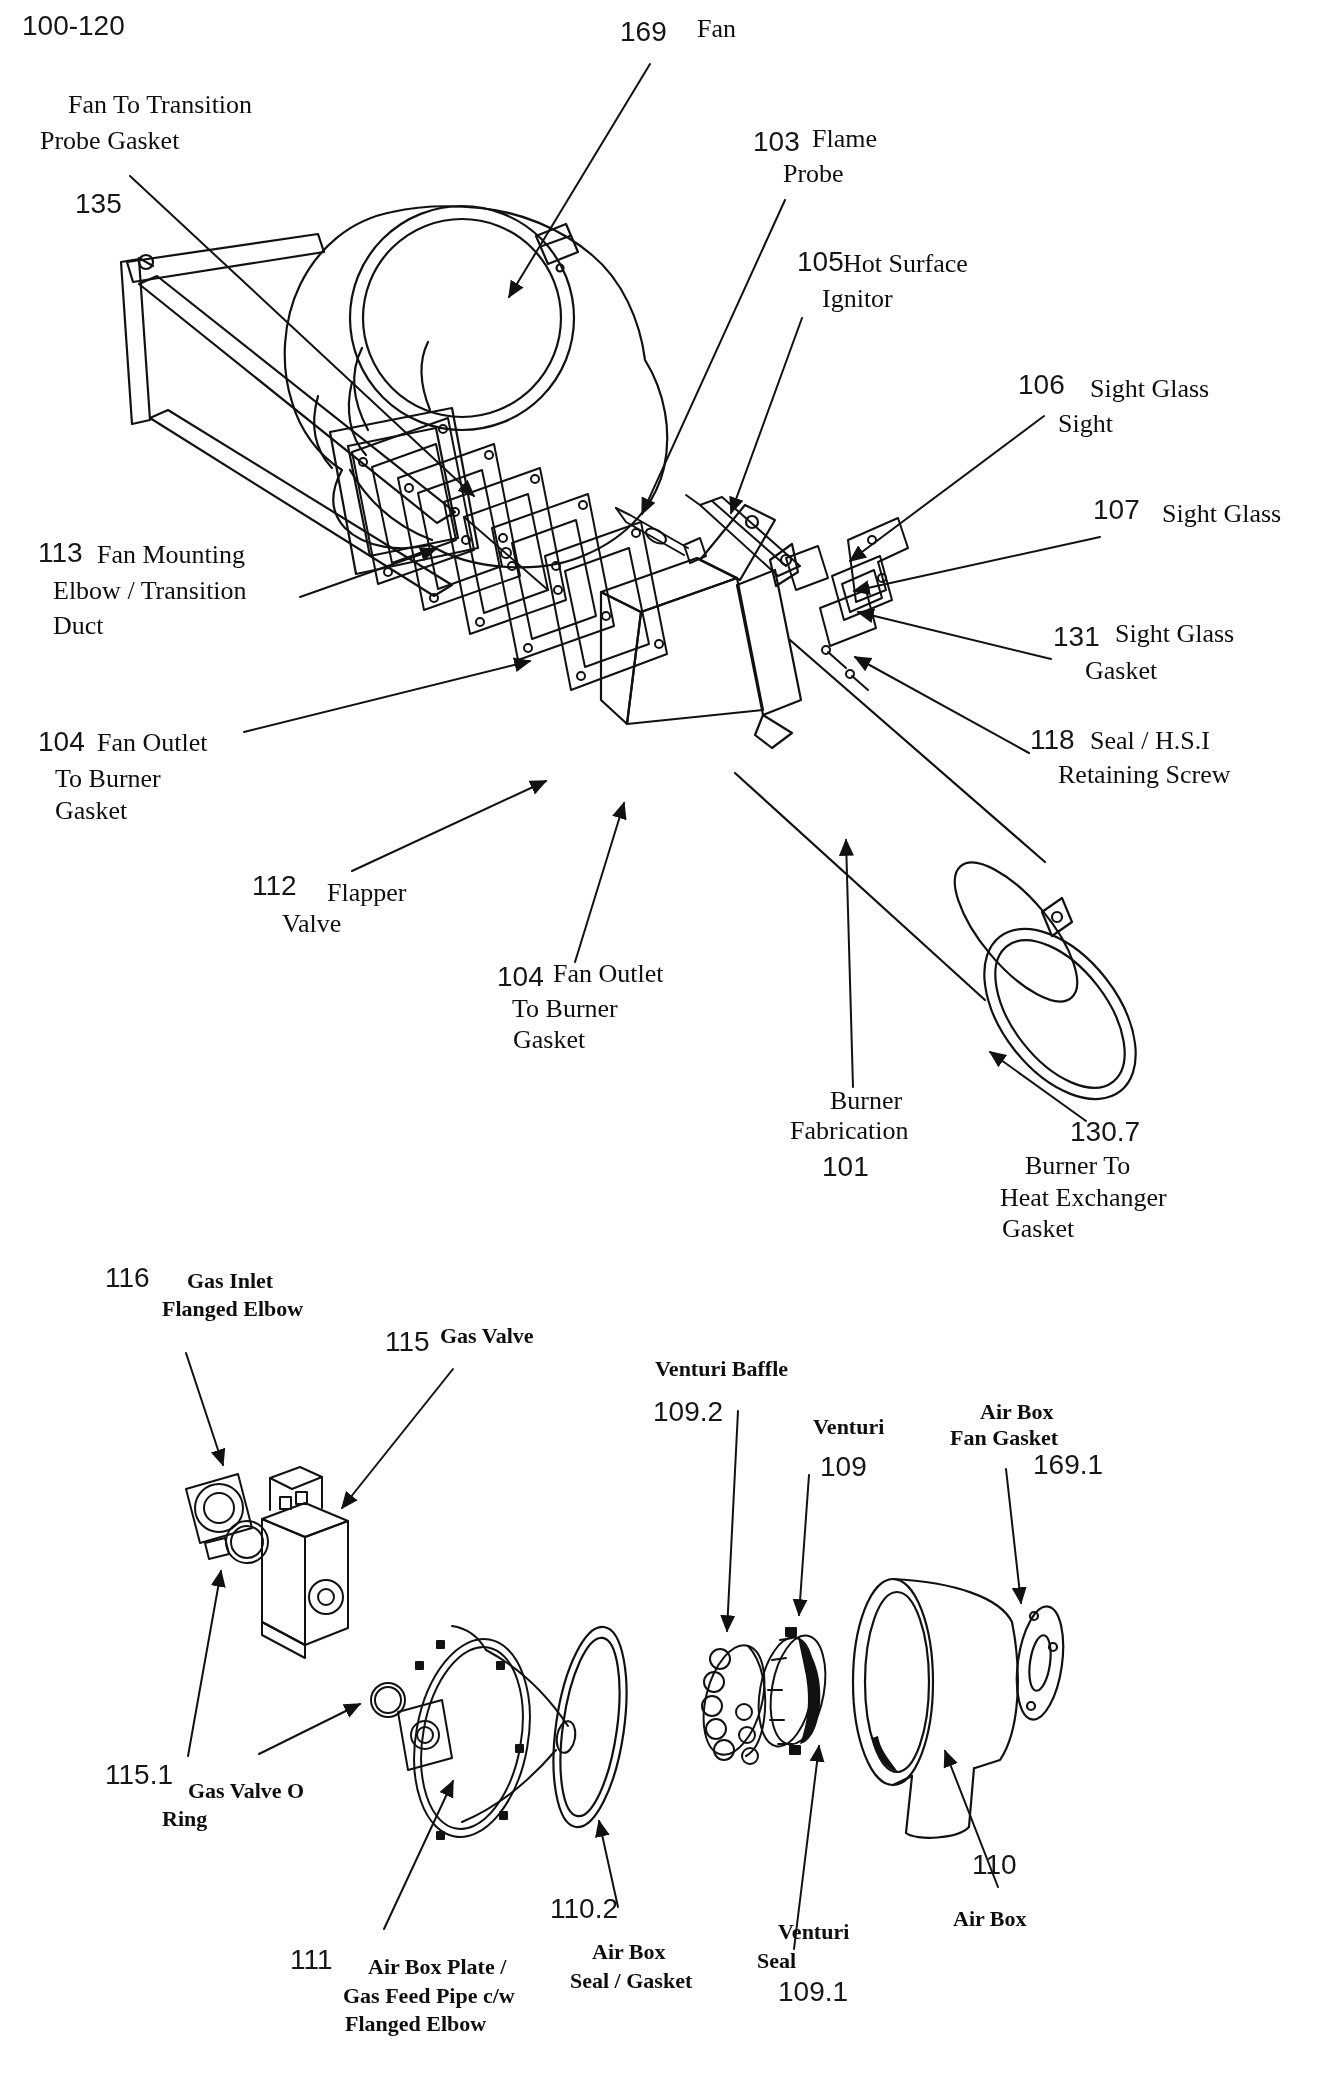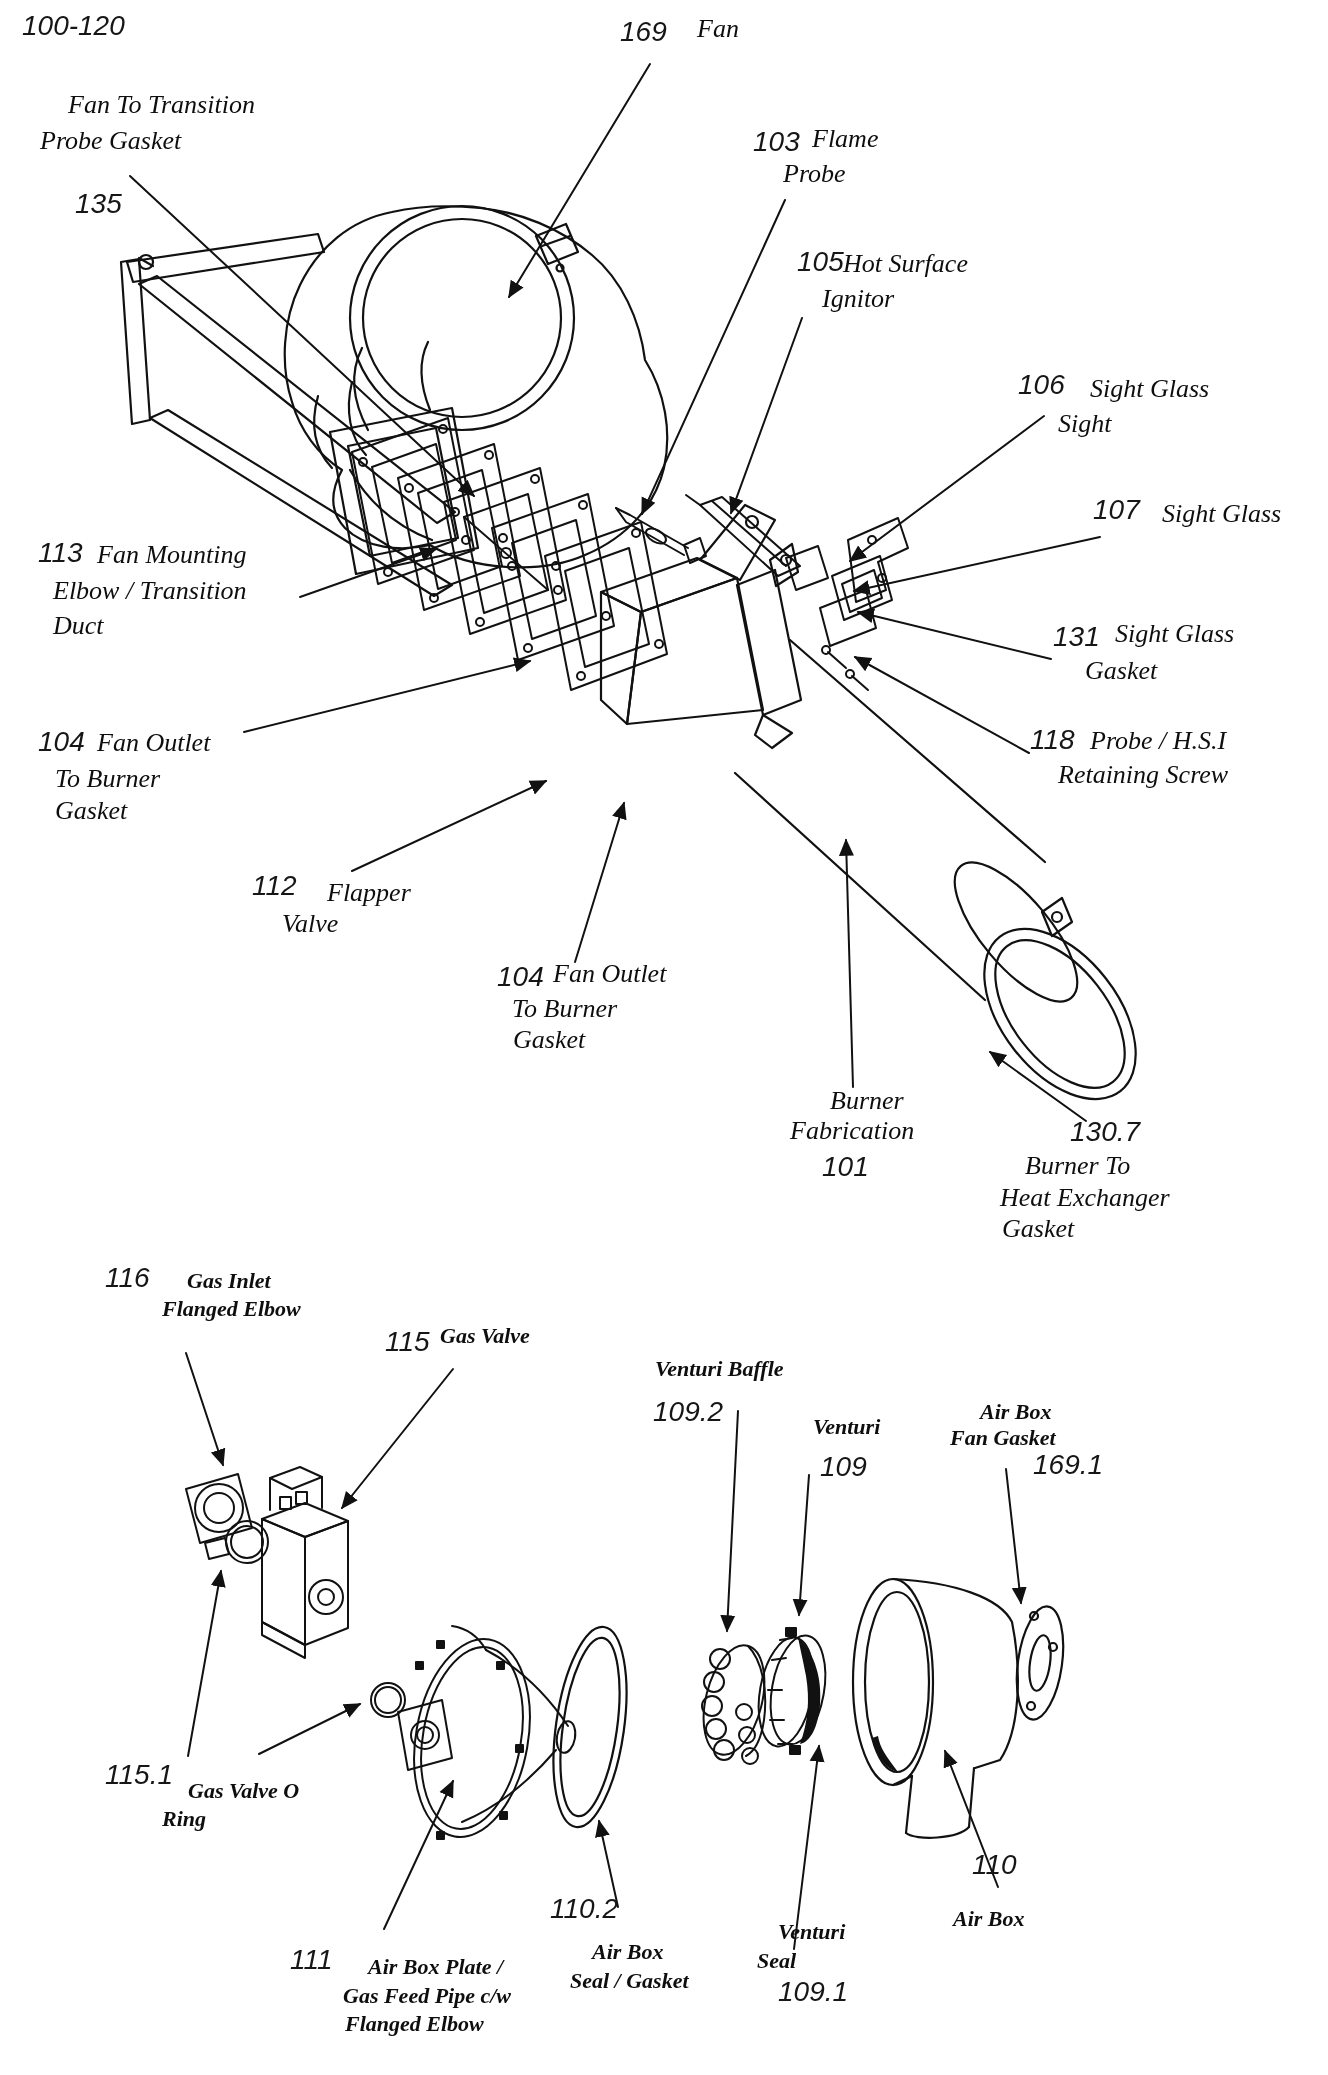--- a/index.html
+++ b/index.html
@@ -1,17 +1,17 @@
 <!DOCTYPE html>
 <html><head>
 <meta charset="utf-8">
 <style>
   html,body{margin:0;padding:0;background:#fff;}
   .canvas{position:relative;width:1328px;height:2075px;background:#ffffff;overflow:hidden;
-          font-family:"Liberation Serif", serif;color:#111;font-style:italic;}
+          font-family:"Liberation Serif", serif;color:#111;}
   svg.art{position:absolute;left:0;top:0;}
   .lbl{position:absolute;white-space:nowrap;line-height:1;}
   .num{font-family:"Liberation Sans", sans-serif;font-size:28px;font-weight:500;color:#161616;}
   .word{font-family:"Liberation Serif", serif;font-size:26px;color:#0e0e0e;}
   .word-sm{font-family:"Liberation Serif", serif;font-size:22px;font-weight:700;color:#0e0e0e;}
 </style>
 </head>
 <body>
 
 <div class="canvas">
@@ -267,21 +267,21 @@
   <span class="lbl word" style="left:1058px;top:411px">Sight</span>
 
   <span class="lbl num" style="left:1093px;top:496px">107</span>
   <span class="lbl word" style="left:1162px;top:501px">Sight Glass</span>
 
   <span class="lbl num" style="left:1053px;top:623px">131</span>
   <span class="lbl word" style="left:1115px;top:621px">Sight Glass</span>
   <span class="lbl word" style="left:1085px;top:658px">Gasket</span>
 
   <span class="lbl num" style="left:1030px;top:726px">118</span>
-  <span class="lbl word" style="left:1090px;top:728px">Probe / H.S.I</span>
+  <span class="lbl word" style="left:1090px;top:728px">Seal / H.S.I</span>
   <span class="lbl word" style="left:1058px;top:762px">Retaining Screw</span>
 
   <span class="lbl num" style="left:38px;top:539px">113</span>
   <span class="lbl word" style="left:97px;top:542px">Fan Mounting</span>
   <span class="lbl word" style="left:53px;top:578px">Elbow / Transition</span>
   <span class="lbl word" style="left:53px;top:613px">Duct</span>
 
   <span class="lbl num" style="left:38px;top:728px">104</span>
   <span class="lbl word" style="left:97px;top:730px">Fan Outlet</span>
   <span class="lbl word" style="left:55px;top:766px">To Burner</span>

